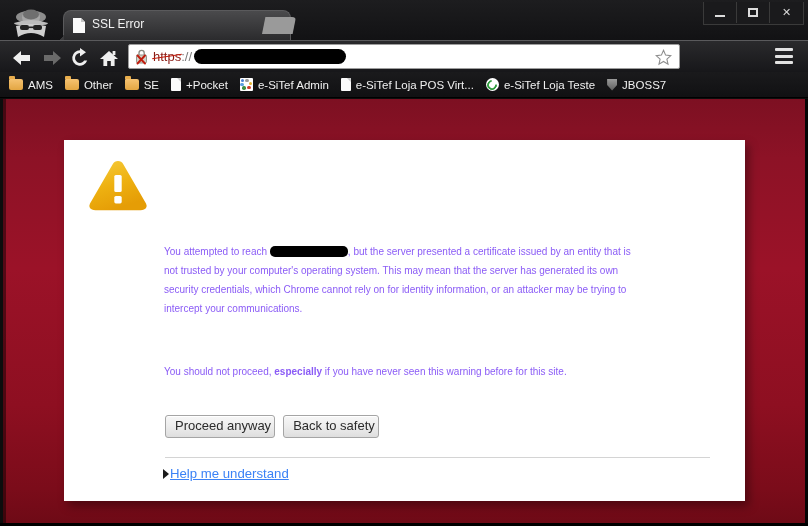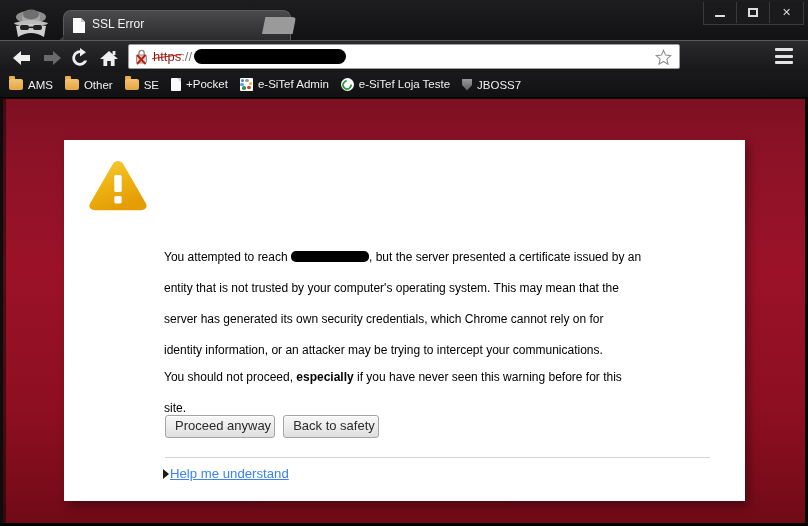--- a/index.html
+++ b/index.html
@@ -211,21 +211,21 @@
     width: 808px; height: 26px;
     background: linear-gradient(#1a1a1c, #111113);
     border-bottom: 1px solid #000;
     display: flex;
     align-items: center;
     padding-left: 9px;
     box-sizing: border-box;
   }
   .bm {
     display: flex;
-    align-items: flex-start;
+    align-items: center;
     margin-right: 12px;
     font-size: 11.5px;
     color: #f0f0f0;
     white-space: nowrap;
   }
   .bm-ico { margin-right: 5px; display: flex; align-items: center; }
 
   
   .ico-folder {
     width: 14px; height: 11px;
@@ -330,23 +330,23 @@
     font-size: 22.5px;
     font-weight: bold;
     line-height: 35px;
     color: #6e1618;
     letter-spacing: -0.2px;
   }
   .body-txt {
     position: absolute;
     left: 100px;
     width: 478px;
-    font-size: 12px;
-    line-height: 31px;
-    color: #000000;
+    font-size: 10px;
+    line-height: 19px;
+    color: #8b5cf6;
   }
   .para1 { top: 102px; }
   .para2 { top: 222px; }
   .redact-inline {
     display: inline-block;
     width: 78px; height: 11px;
     background: #000;
     border-radius: 5px;
     vertical-align: middle;
     position: relative;
@@ -540,20 +540,26 @@
             <i></i>
             <i></i>
             <i></i>
             <i></i>
             <i></i>
           </span>
       </span>
       <span>e-SiTef Admin</span>
     </div>
 
+    <div class="bm">
+      <span class="bm-ico">
+          <span class="ico-page"></span>
+        </span>
+      <span>e-SiTef Loja POS Virt...</span>
+    </div>
 
     <div class="bm">
       <span class="bm-ico">
           <span class="ico-green"></span>
         </span>
       <span>e-SiTef Loja Teste</span>
     </div>
 
     <div class="bm">
       <span class="bm-ico">

